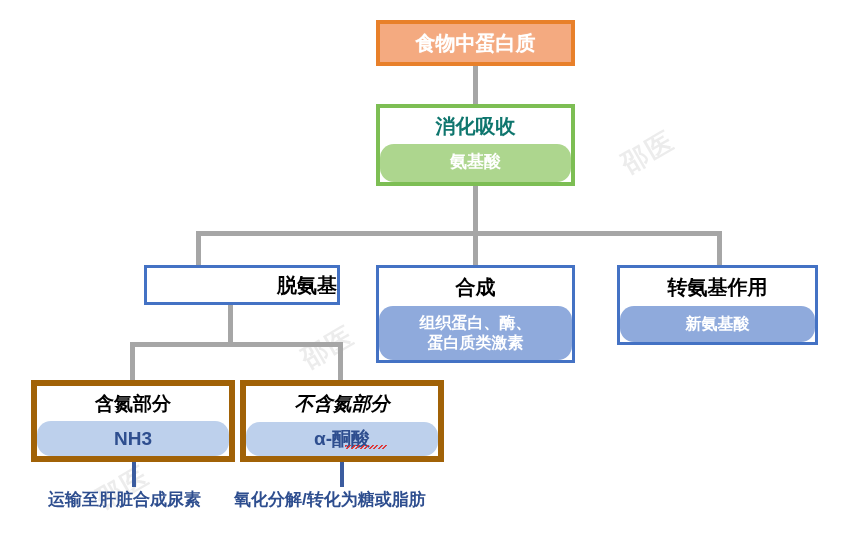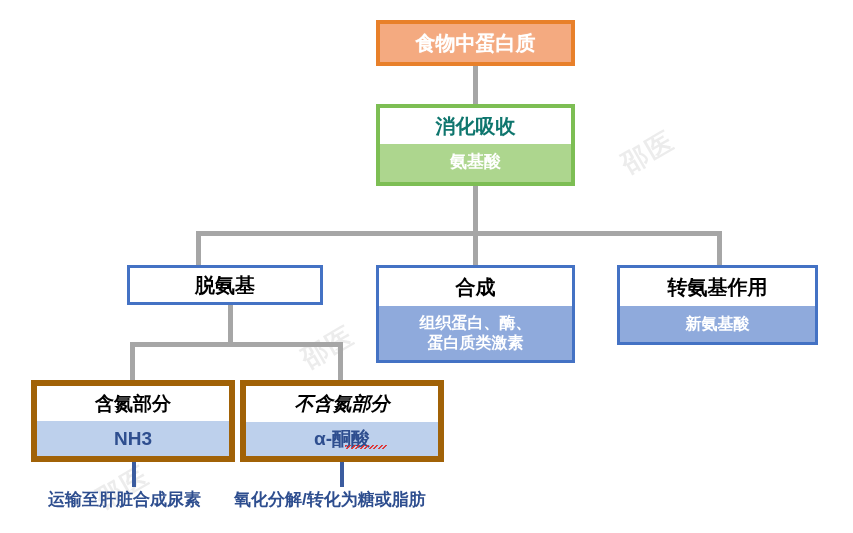--- a/index.html
+++ b/index.html
@@ -50,20 +50,21 @@
   }
   .box .hdr,
   .box .bdy {
     box-sizing: border-box;
     display: flex;
     align-items: center;
     justify-content: center;
     text-align: center;
     line-height: 1.22;
     white-space: pre-line;
+    border-radius: 14px;
   }
 
   
   .box-orange {
     border: 4px solid #E8802A;
     background: #F4AA80;
   }
   .box-orange .hdr {
     flex: 1;
     color: #ffffff;
@@ -180,21 +181,21 @@
 
   <div class="box box-orange" style="left:376px; top:20px; width:199px; height:46px;">
     <div class="hdr">食物中蛋白质</div>
   </div>
 
   <div class="box box-green" style="left:376px; top:104px; width:199px; height:82px;">
     <div class="hdr" style="height:39px;">消化吸收</div>
     <div class="bdy" style="height:42px;">氨基酸</div>
   </div>
 
-  <div class="box box-blue" style="left:127px; top:265px; width:196px; height:40px;">
+  <div class="box box-blue" style="left:144px; top:265px; width:196px; height:40px;align-items:flex-end;">
     <div class="hdr" style="flex:1;">脱氨基</div>
   </div>
 
   <div class="box box-blue" style="left:376px; top:265px; width:199px; height:98px;">
     <div class="hdr" style="height:38px;">合成</div>
     <div class="bdy" style="height:54px;">组织蛋白、酶、
 蛋白质类激素</div>
   </div>
 
   <div class="box box-blue" style="left:617px; top:265px; width:201px; height:80px;">

